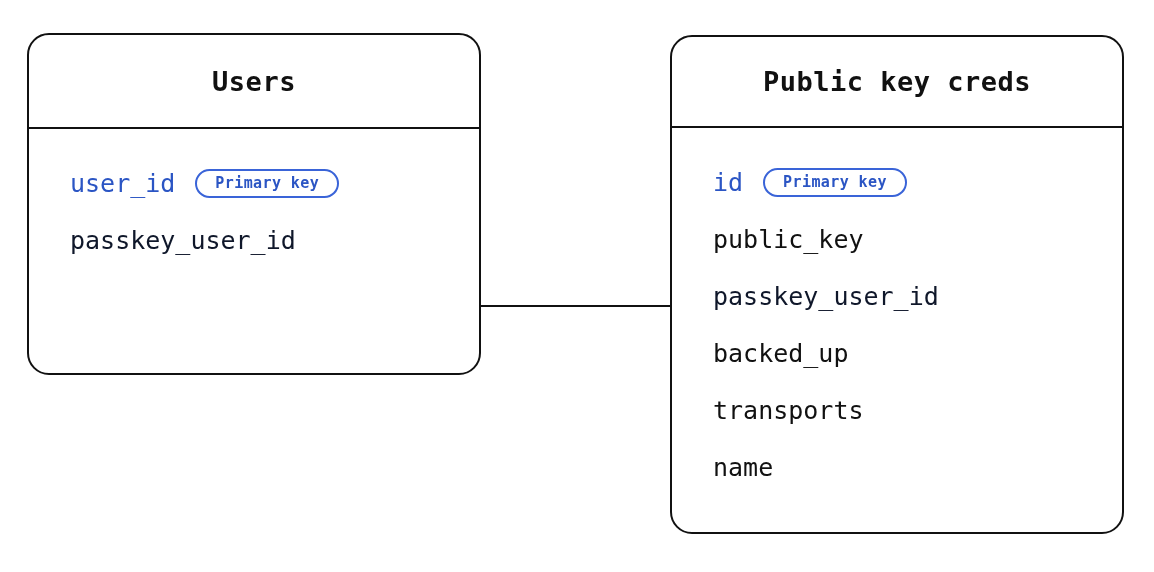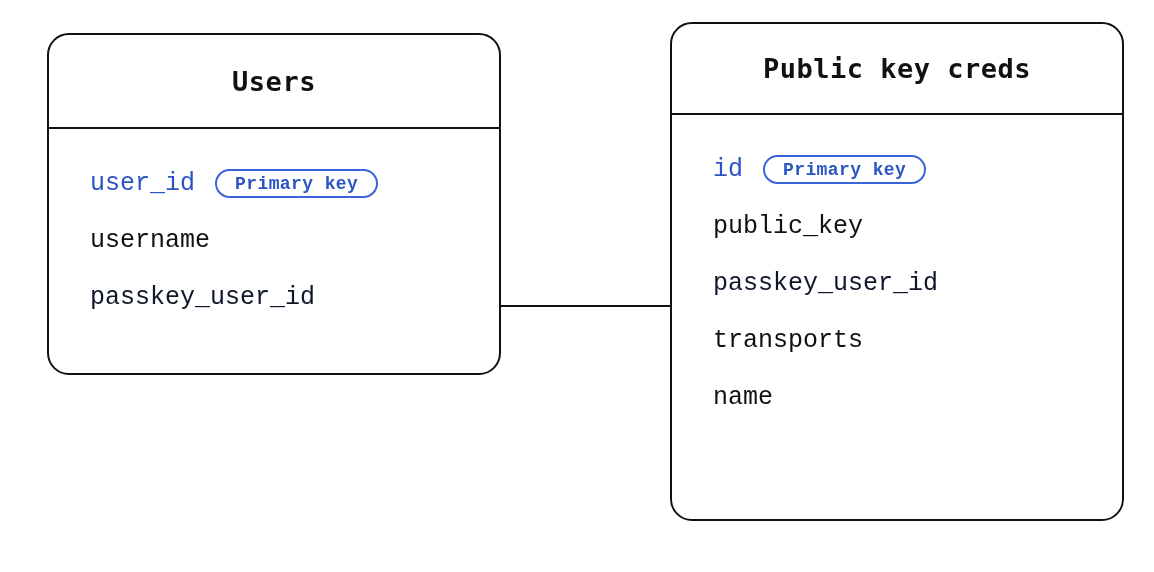--- a/index.html
+++ b/index.html
@@ -54,21 +54,20 @@
     color: #111111;
     letter-spacing: 0.5px;
     line-height: 1;
     white-space: nowrap;
   }
 
   .entity-body {
     flex: 1 1 auto;
     box-sizing: border-box;
     padding: 26px 0 0 41px;
-    font-family: Liberation Mono, monospace;
   }
 
   .field-row {
     display: flex;
     align-items: center;
     height: 57px;
     white-space: nowrap;
   }
 
   .field-name {
@@ -84,36 +83,36 @@
     display: inline-flex;
     align-items: center;
     justify-content: center;
     box-sizing: border-box;
     margin-left: 20px;
     padding: 0 18px;
     height: 29px;
     border: 2px solid #3A64D8;
     border-radius: 15px;
     background: #ffffff;
-    font-size: 18px;
+    font-size: 15px;
     font-weight: bold;
     color: #2B55C4;
     letter-spacing: 0.4px;
     line-height: 1;
   }
 
   
   #entity-users {
     left: 27px;  top: 33px;
-    width: 454px; height: 342px; margin-left: 20px;
+    width: 454px; height: 342px;
   }
   #entity-users > .entity-header { height: 94px; }
 
   #entity-pkcreds {
-    left: 670px; top: 22px;
+    left: 670px; top: 35px;
     width: 454px; height: 499px;
   }
   #entity-pkcreds > .entity-header { height: 91px; }
 
   #relationship-line {
     left: 479px;
     top: 305px;
     width: 193px;
   }
 </style>
@@ -130,23 +129,20 @@
       <span class="entity-title">Users</span>
     </div>
 
     <div class="entity-body">
 
       <div class="field-row">
         <span class="field-name pk">user_id</span>
         <span class="badge">Primary key</span>
       </div>
 
-      <div class="field-row">
-        <span class="field-name plain">username</span>
-      </div>
 
       <div class="field-row">
         <span class="field-name fk">passkey_user_id</span>
       </div>
 
     </div>
   </div>
 
   <div id="entity-pkcreds" class="entity">
 
@@ -162,20 +158,23 @@
       </div>
 
       <div class="field-row">
         <span class="field-name plain">public_key</span>
       </div>
 
       <div class="field-row">
         <span class="field-name fk">passkey_user_id</span>
       </div>
 
+      <div class="field-row">
+        <span class="field-name plain">backed_up</span>
+      </div>
 
       <div class="field-row">
         <span class="field-name plain">transports</span>
       </div>
 
       <div class="field-row">
         <span class="field-name plain">name</span>
       </div>
 
     </div>

